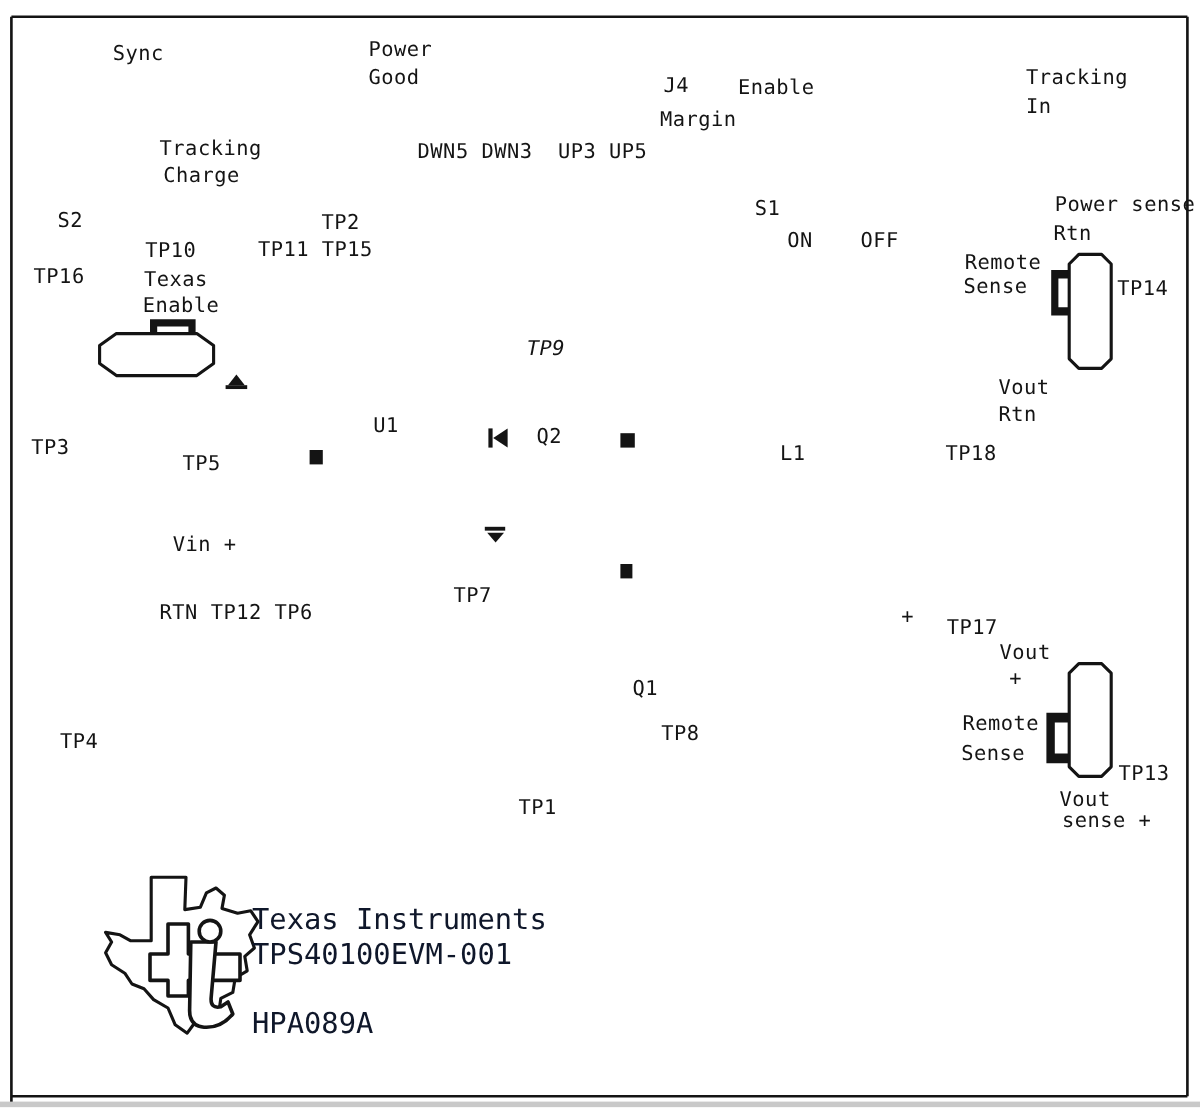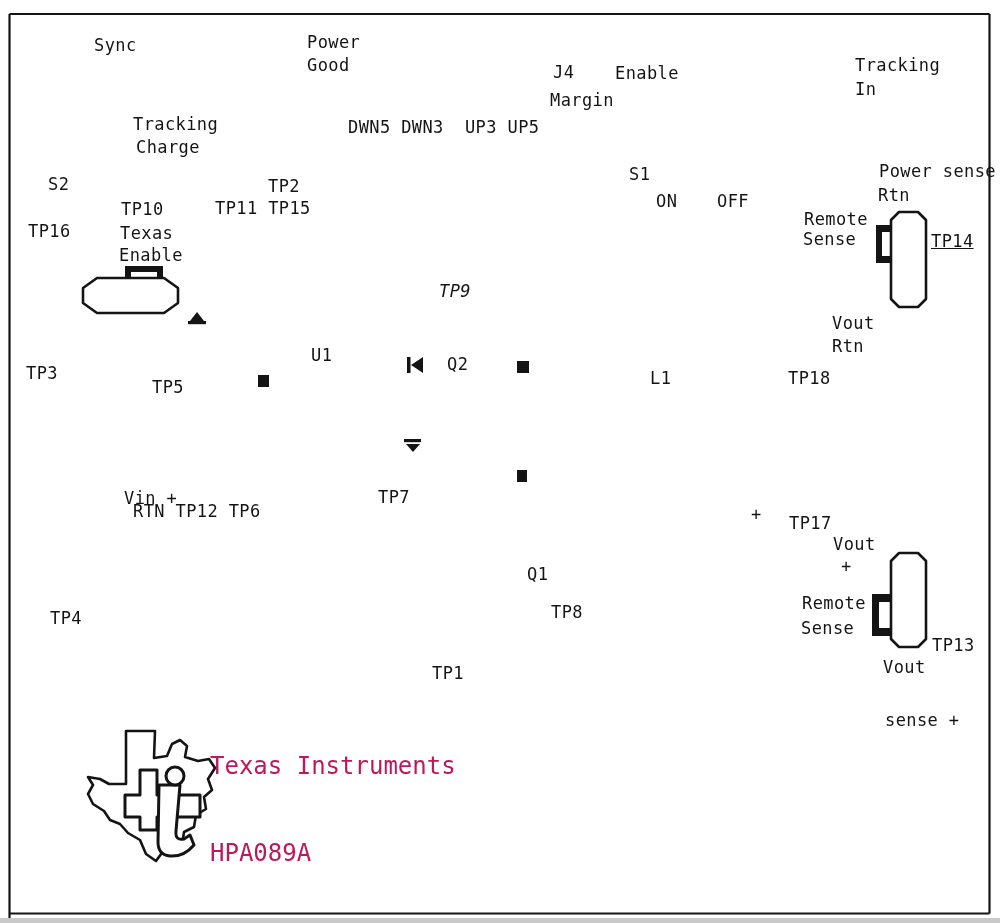--- a/index.html
+++ b/index.html
@@ -20,21 +20,21 @@
     white-space:pre;
     color:#141414;
   }
   .title-line{
     position:absolute;
     left:210px;
     font-size:24px;
     line-height:26px;
     letter-spacing:0px;
     white-space:pre;
-    color:#be185d;
+    color:#0f172a;
   }
   #bottom-band{
     position:absolute;left:0;bottom:0;width:1000px;height:5px;
     background:#c9c9c9;
   }
 </style>
 </head>
 <body>
 
 <div id="board">
@@ -108,45 +108,46 @@
       <div class="lbl" style="left: 121px; top: 201px;">TP10</div>
       <div class="lbl" style="left: 120px; top: 225px;">Texas</div>
       <div class="lbl" style="left: 119px; top: 247px;">Enable</div>
       <div class="lbl" style="left: 879px; top: 163px;">Power sense</div>
       <div class="lbl" style="left: 878px; top: 187px;">Rtn</div>
       <div class="lbl" style="left: 629px; top: 166px;">S1</div>
       <div class="lbl" style="left: 656px; top: 193px;">ON</div>
       <div class="lbl" style="left: 717px; top: 193px;">OFF</div>
       <div class="lbl" style="left: 804px; top: 211px;">Remote</div>
       <div class="lbl" style="left: 803px; top: 231px;">Sense</div>
-      <div class="lbl" style="left: 931px; top: 233px; text-decoration: underline;">TP14</div>
+      <div class="lbl" style="left: 931px; top: 233px;">TP14</div>
       <div class="lbl" style="left: 439px; top: 283px; font-style: italic;">TP9</div>
       <div class="lbl" style="left: 832px; top: 315px;">Vout</div>
       <div class="lbl" style="left: 832px; top: 338px;">Rtn</div>
       <div class="lbl" style="left: 26px; top: 365px;">TP3</div>
       <div class="lbl" style="left: 152px; top: 379px;">TP5</div>
       <div class="lbl" style="left: 295px; top: 347px; margin-left: 16px;">U1</div>
       <div class="lbl" style="left: 447px; top: 356px;">Q2</div>
       <div class="lbl" style="left: 650px; top: 370px;">L1</div>
       <div class="lbl" style="left: 788px; top: 370px;">TP18</div>
-      <div class="lbl" style="left: 124px; top: 446px; margin-top: 44px;">Vin +</div>
+      <div class="lbl" style="left: 144px; top: 446px;">Vin +</div>
       <div class="lbl" style="left: 378px; top: 489px;">TP7</div>
       <div class="lbl" style="left: 133px; top: 503px;">RTN TP12 TP6</div>
       <div class="lbl" style="left: 751px; top: 506px;">+</div>
       <div class="lbl" style="left: 789px; top: 515px;">TP17</div>
       <div class="lbl" style="left: 833px; top: 536px;">Vout</div>
       <div class="lbl" style="left: 841px; top: 558px;">+</div>
       <div class="lbl" style="left: 527px; top: 566px;">Q1</div>
       <div class="lbl" style="left: 551px; top: 604px;">TP8</div>
       <div class="lbl" style="left: 802px; top: 595px;">Remote</div>
       <div class="lbl" style="left: 801px; top: 620px;">Sense</div>
       <div class="lbl" style="left: 932px; top: 637px;">TP13</div>
       <div class="lbl" style="left: 883px; top: 659px;">Vout</div>
-      <div class="lbl" style="left: 885px; top: 712px;">sense +</div>
+      <div class="lbl" style="left: 885px; top: 676px;">sense +</div>
       <div class="lbl" style="left: 50px; top: 610px;">TP4</div>
       <div class="lbl" style="left: 432px; top: 665px;">TP1</div>
     </div>
 
   <div class="title-line" style="top:753px">Texas Instruments</div>
+  <div class="title-line" style="top:782px">TPS40100EVM-001</div>
   <div class="title-line" style="top:840px">HPA089A</div>
 
   <div id="bottom-band"></div>
 </div>
 
 </body></html>

